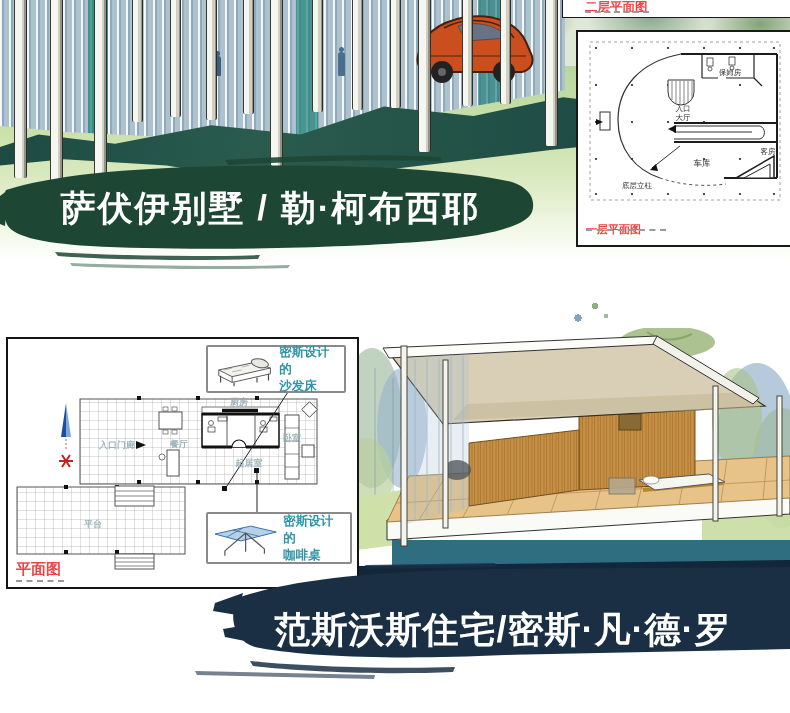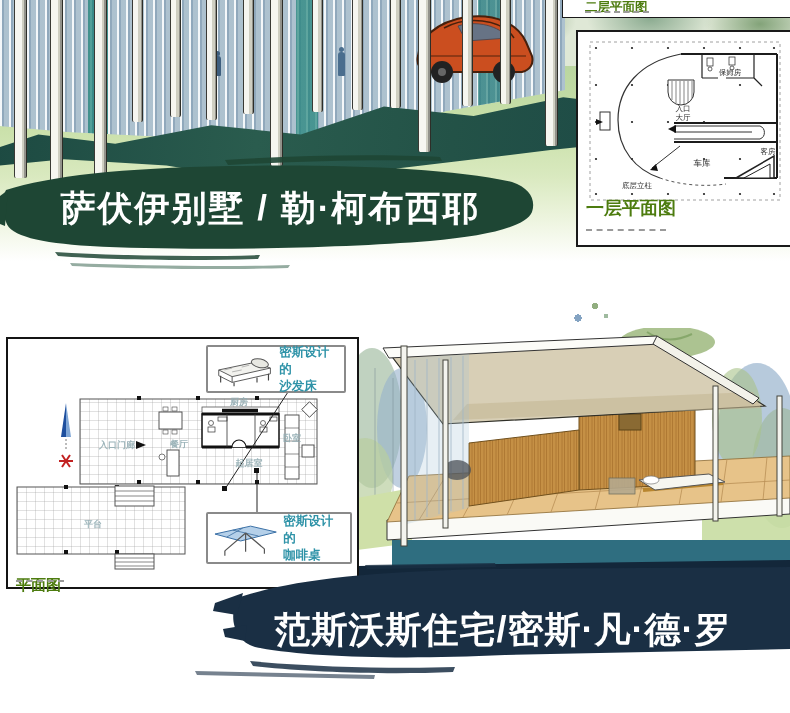--- a/index.html
+++ b/index.html
@@ -34,39 +34,39 @@
   .person{position:absolute;z-index:5;width:7px;border-radius:3px 3px 1px 1px;}
   .person::before{content:"";position:absolute;top:-5px;left:1px;width:5px;height:5px;border-radius:50%;background:inherit;}
   .tree-tip{position:absolute;left:568px;top:298px;width:44px;height:30px;z-index:2;opacity:.85;
     background-image:radial-gradient(circle 6px at 10px 20px,#6f94b8 60%,transparent 62%),
       radial-gradient(circle 5px at 27px 8px,#7fa06a 60%,transparent 62%),
       radial-gradient(circle 4px at 38px 18px,#8fae8f 60%,transparent 62%);}
   
   .panel{position:absolute;background:#fff;border:2px solid #1a1a1a;z-index:10;}
   .panel-upper{left:562px;top:-10px;width:246px;height:26px;border-width:1.5px;}
   .panel-lower{left:576px;top:30px;width:228px;height:213px;}
-  .plan-caption{position:absolute;color:#4d7c0f;font-weight:bold;}
+  .plan-caption{position:absolute;color:#ef4444;font-weight:bold;}
   .dashes{position:absolute;border-bottom:2px dashed #9a9a9a;height:0;}
   
   .banner{position:absolute;z-index:12;}
   .banner svg{position:absolute;left:0;top:0;}
   .banner-text{position:absolute;color:#ffffff;font-weight:bold;text-align:center;white-space:nowrap;}
   .banner-green{left:0;top:152px;width:545px;height:118px;}
   .banner-green .banner-text{left:30px;top:34px;width:480px;font-size:35px;line-height:44px;letter-spacing:2px;}
   .banner-navy{left:75px;top:563px;width:715px;height:118px;}
   .banner-navy .banner-text{left:168px;top:44px;width:520px;font-size:36px;line-height:46px;letter-spacing:1px;}
   
   .farn-panel{position:absolute;left:6px;top:337px;width:349px;height:248px;background:#fff;border:2px solid #141414;z-index:11;}
   .farn-panel > svg{position:absolute;left:0;top:0;}
   .callout{position:absolute;background:#fff;border:2px solid #8a8a8a;border-radius:2px;
     display:flex;align-items:center;gap:5px;padding:3px 5px;box-sizing:border-box;}
   .callout-text{display:flex;flex-direction:column;color:#2f93a8;font-size:12.5px;font-weight:bold;line-height:17px;}
   .callout-sofa{left:198px;top:6px;width:140px;height:48px;}
   .callout-table{left:198px;top:173px;width:146px;height:52px;}
-  .farn-caption{left:8px;top:221px;font-size:15px;margin-top:16px;}
+  .farn-caption{left:8px;top:221px;font-size:15px;}
   
   .farn-illu{position:absolute;left:357px;top:328px;z-index:5;}
   svg text{font-family:"Liberation Sans","DejaVu Sans",sans-serif;}
   .plan-room-label{fill:#93adb3;font-size:9px;font-weight:bold;opacity:.9;}
   .villa-room-label{fill:#2c2c2c;}
 </style>
 </head>
 <body>
 
 <div class="stage">
@@ -182,21 +182,21 @@
         <path d="M152 140 L190 118 L190 140 Z" stroke-width="1.5"></path>
         <path d="M160 140 L186 126 L186 140 Z" stroke-width="1"></path>
       </g>
       <text class="villa-room-label" x="146" y="37" font-size="7.5" text-anchor="middle">保姆房</text>
       <text class="villa-room-label" x="99" y="73" font-size="7.5" text-anchor="middle">入口</text>
       <text class="villa-room-label" x="99" y="82" font-size="7.5" text-anchor="middle">大厅</text>
       <text class="villa-room-label" x="118" y="128" font-size="8.5" text-anchor="middle">车库</text>
       <text class="villa-room-label" x="184" y="116" font-size="7.5" text-anchor="middle">客房</text>
       <text class="villa-room-label" x="38" y="150" font-size="7.5">底层立柱</text>
     </svg>
-    <span class="plan-caption" style="left:8px;top:164px;font-size:18px">一层平面图</span>
+    <span class="plan-caption" style="left:8px;top:190px;font-size:11px">一层平面图</span>
     <span class="dashes" style="left:8px;top:197px;width:80px"></span>
   </div>
 
   <div class="banner banner-green">
     <svg width="545" height="118" viewBox="0 0 545 118">
       <path fill="#1e4634" d="M6 38 C50 24 120 16 230 14 C340 12 450 16 512 30 C530 36 536 48 532 60 C526 74 490 84 430 89 C330 97 180 99 90 94 C40 91 10 84 6 70 C1 59 1 48 6 38 Z"></path>
       <path fill="#1e4634" opacity=".9" d="M225 8 C300 3 380 2 440 5 L442 9 C380 7 300 9 228 13 Z"></path>
       <path fill="#1e4634" opacity=".85" d="M55 100 C120 104 200 105 260 103 L258 107 C190 109 110 108 58 104 Z"></path>
       <path fill="#2c5a44" opacity=".5" d="M70 111 C150 114 230 115 290 113 L288 116 C220 118 130 117 72 114 Z"></path>
       <path fill="#1e4634" d="M0 44 L8 38 L5 74 L0 72 Z"></path>

